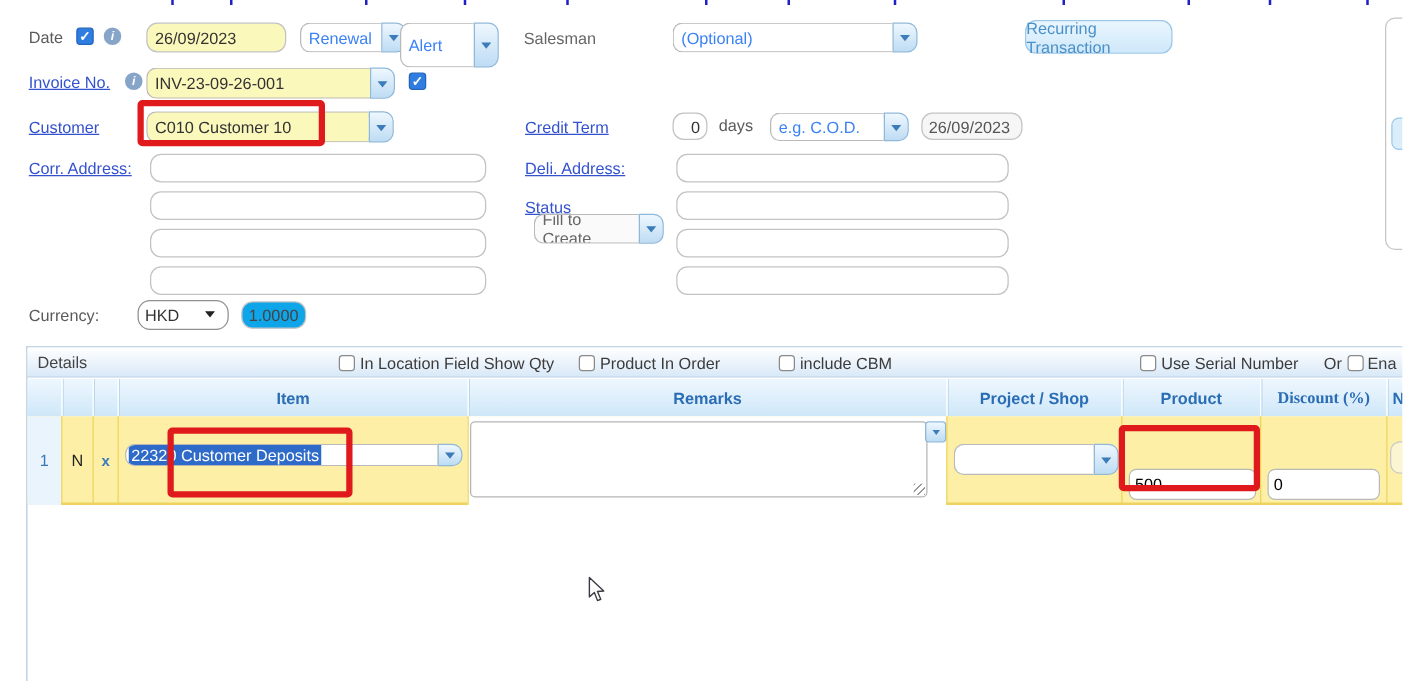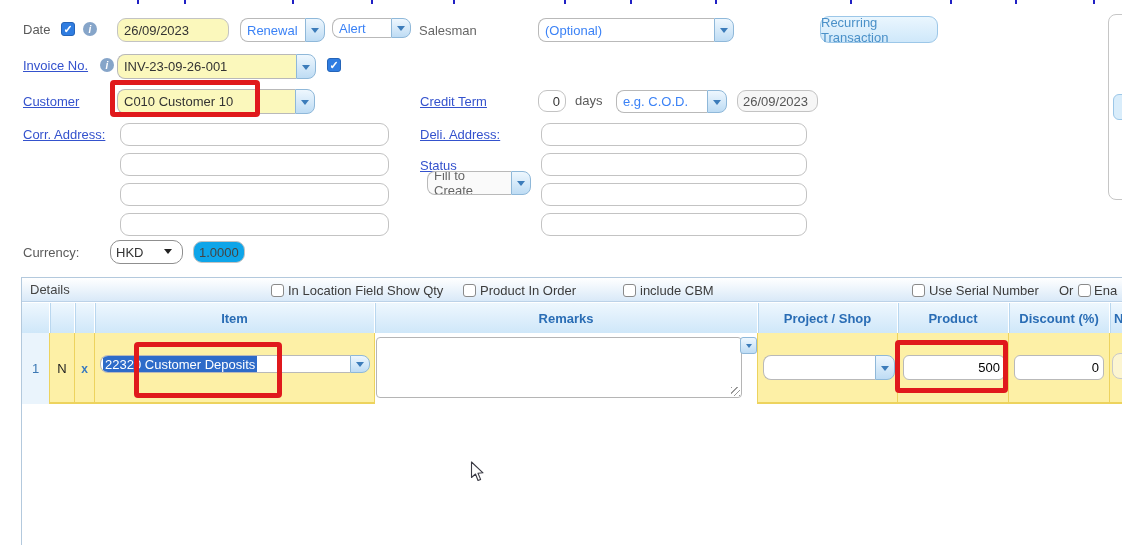--- a/index.html
+++ b/index.html
@@ -74,21 +74,21 @@
   textarea.remarks {
     position:absolute; resize:none; border:1px solid #b5b5b5; border-radius:4px; background:#fff;
     font-family:"Liberation Sans", sans-serif; font-size:13px; padding:3px; outline:none;
   }
   .rhandle { position:absolute; width:9px; height:9px;
     background:repeating-linear-gradient(135deg,#999 0 1px,transparent 1px 4px); }
   input.cellinput {
     position:absolute; border:1px solid #b9b9b9; border-radius:6px; background:#fff;
     font-family:"Liberation Sans", sans-serif; font-size:13px; padding:0 4px; outline:none;
   }
-  input.rt { text-align:right; }
+  input.rt { text-align:left;margin-top:20px; }
   .chev { position:absolute; width:0; height:0; border:4px solid transparent; border-top:5px solid #222; pointer-events:none; }
 </style>
 </head>
 <body>
 
 <div id="page">
 
   <div>
     <div class="tick" style="left:137px"></div>
     <div class="tick" style="left:184px"></div>
@@ -118,21 +118,21 @@
   <div class="yfield" style="left:117px; top:18px; width:112px; height:24px;">
       <span>26/09/2023</span>
     </div>
 
   <div class="combo" style="left:240px; top:18px; width:85px; height:24px;">
     <div class="box grey">Renewal</div>
     <div class="dbtn attached">
         <div class="tri"></div>
       </div>
   </div>
-  <div class="combo" style="left:332px; top:18px; width:79px; height:20px;justify-content:center;">
+  <div class="combo" style="left:320px; top:18px; width:79px; height:36px;justify-content:center;">
     <div class="box grey">Alert</div>
     <div class="dbtn attached">
         <div class="tri"></div>
       </div>
   </div>
 
   <div class="lbl" style="left:419px; top:23px; color:#666;">Salesman</div>
   <div class="combo" style="left:538px; top:18px; width:196px; height:24px;">
     <div class="box grey">(Optional)</div>
     <div class="dbtn attached">
@@ -232,21 +232,21 @@
     </div>
 
     <div id="header-row">
       <div class="hcell" style="left:0; width:27px; box-shadow:none; border-left:none;"></div>
       <div class="hcell" style="left:27px; width:25px;"></div>
       <div class="hcell" style="left:52px; width:20px;"></div>
       <div class="hcell" style="left:72px; width:280px;">Item</div>
       <div class="hcell" style="left:352px; width:383px;">Remarks</div>
       <div class="hcell" style="left:735px; width:140px;">Project / Shop</div>
       <div class="hcell" style="left:875px; width:111px;">Product</div>
-      <div class="hcell" style="left:986px; width:101px;">Discount (%)</div>
+      <div class="hcell" style="left:986px; width:101px;font-family:Liberation Serif, serif;">Discount (%)</div>
       <div class="hcell" style="left:1087px; width:23px; justify-content:flex-start; padding-left:4px;">N</div>
     </div>
 
     <div id="data-row">
       <div class="dcell center" style="left:0; width:27px; border-left:none; background:#eaf4fc; color:#3c78b4;">1</div>
       <div class="dcell center" style="left:27px; width:25px; color:#222;">N</div>
       <div class="dcell center" style="left:52px; width:20px; color:#3a7abf; font-weight:bold; font-size:12px;">x</div>
 
       <div class="dcell" style="left:72px; width:280px;">
         <div class="combo" style="left:5px; top:22px; width:270px; height:18px;">

